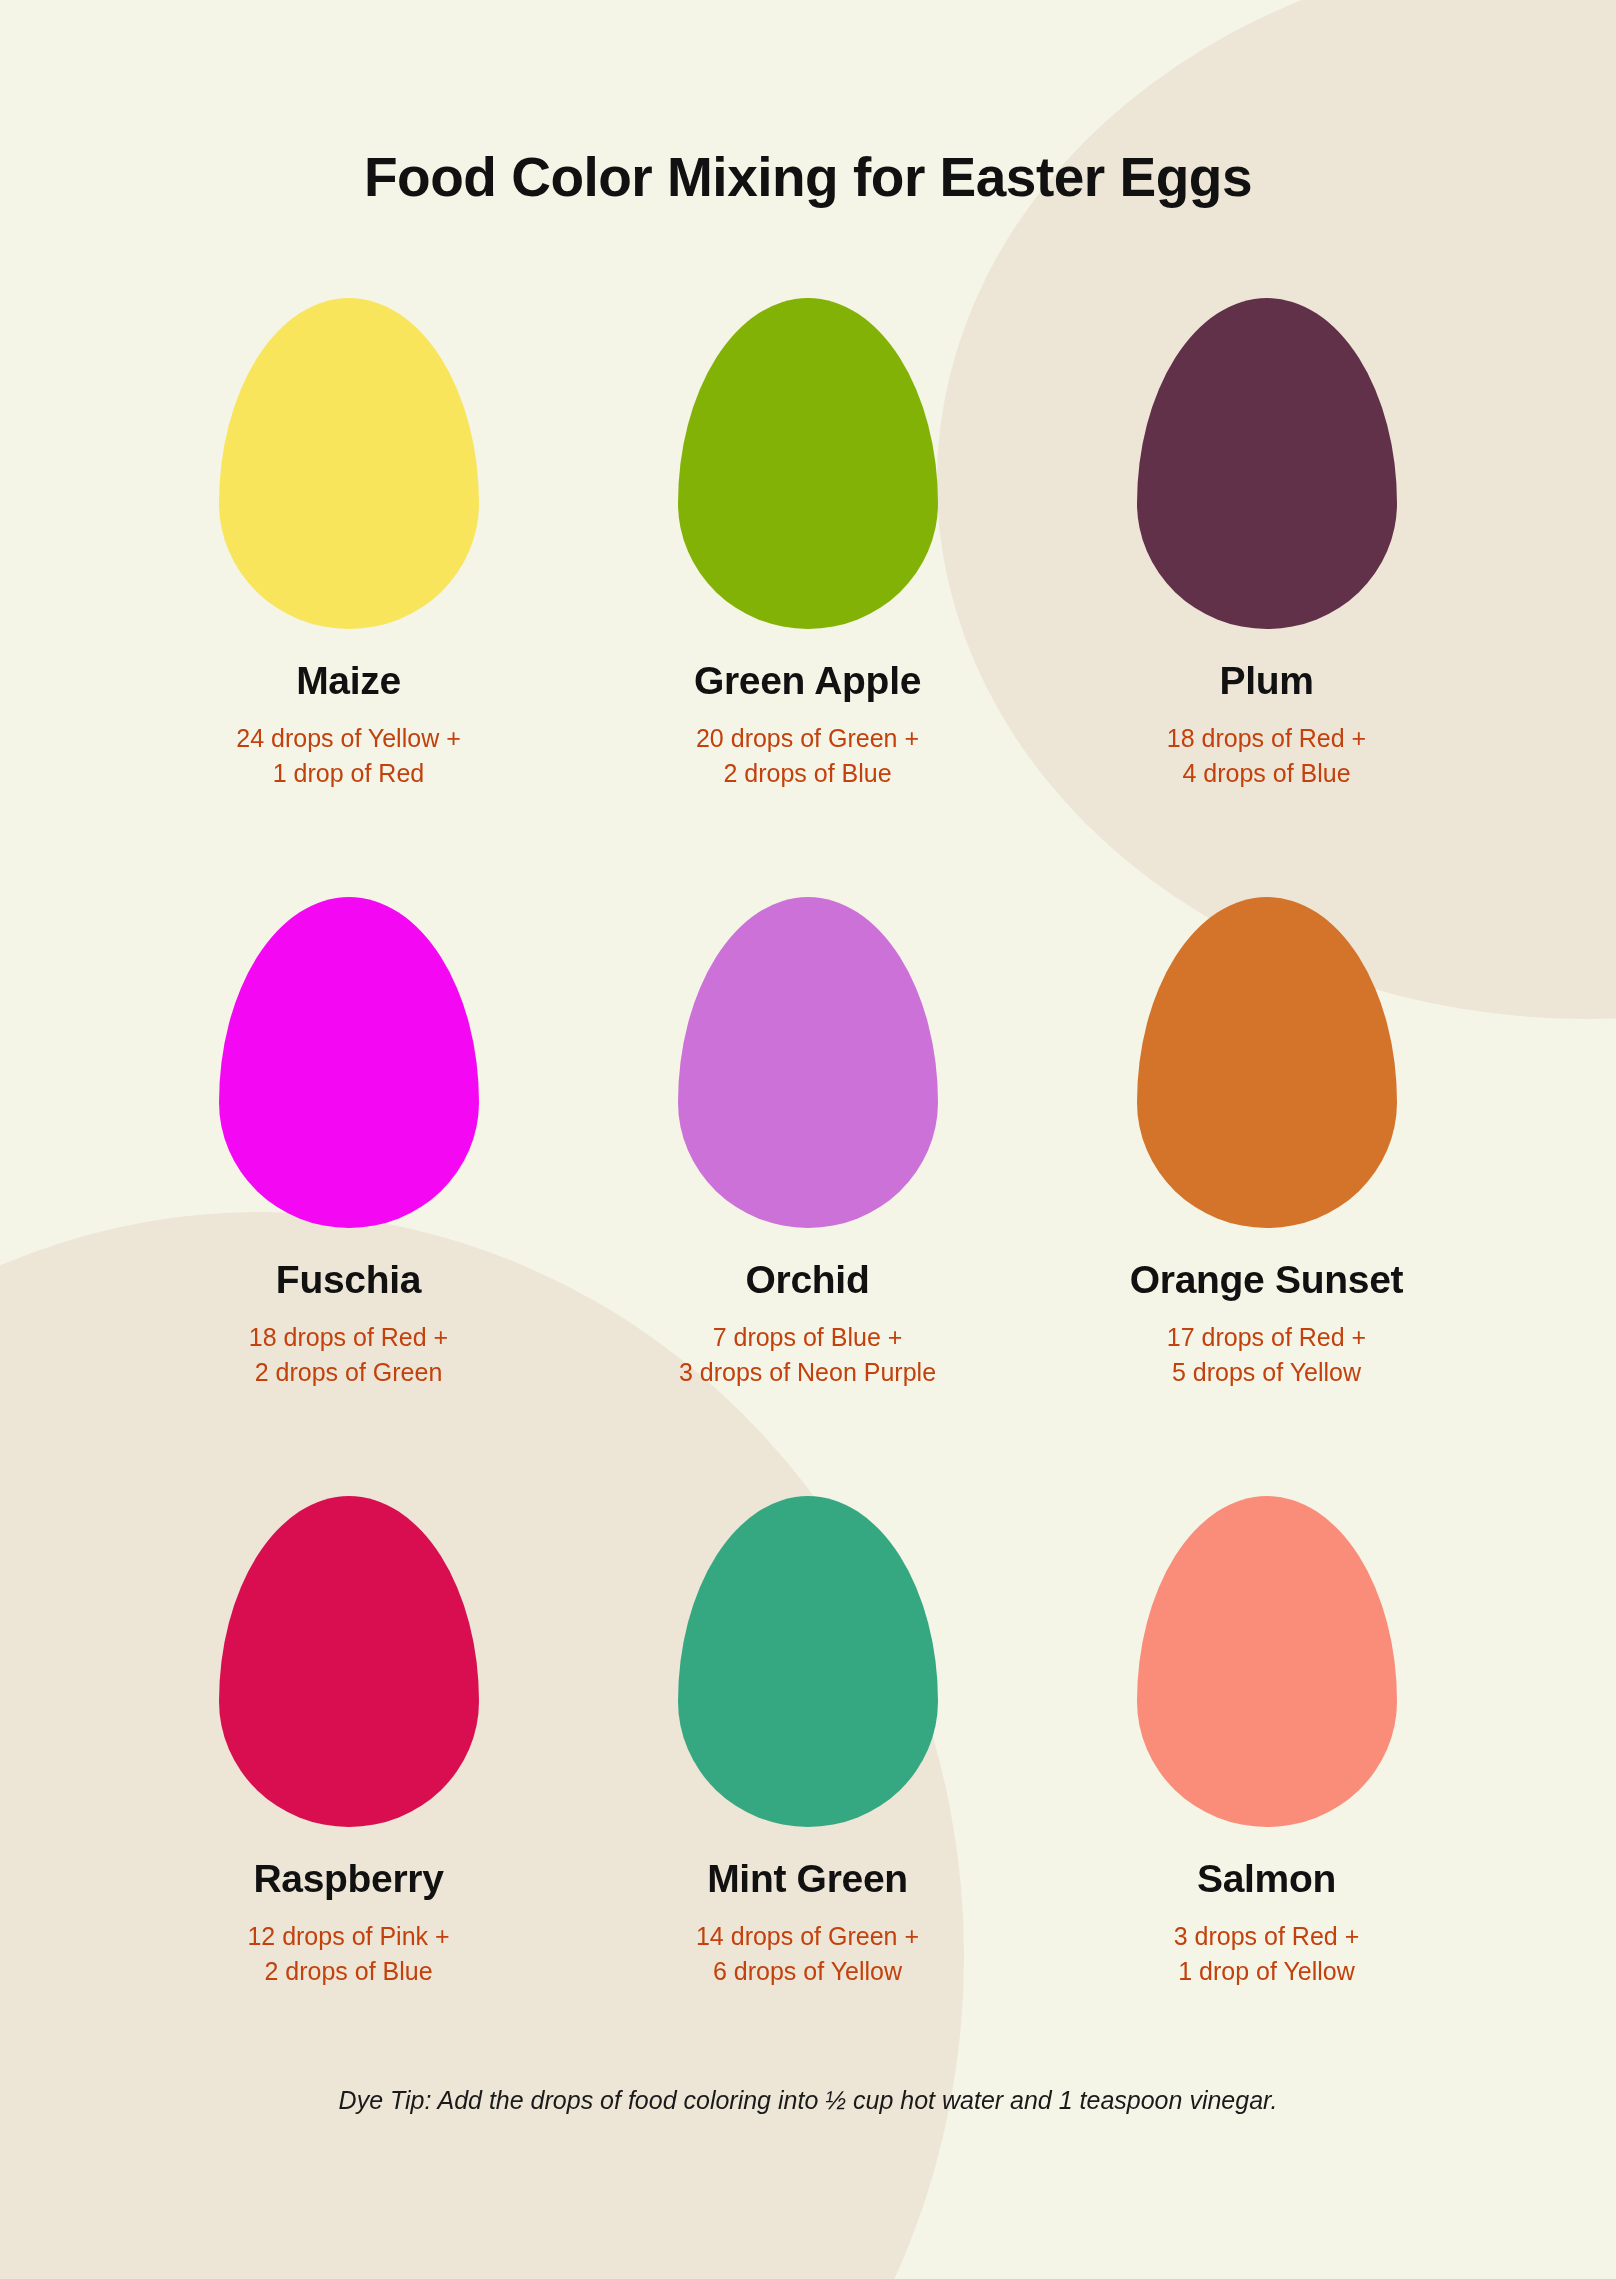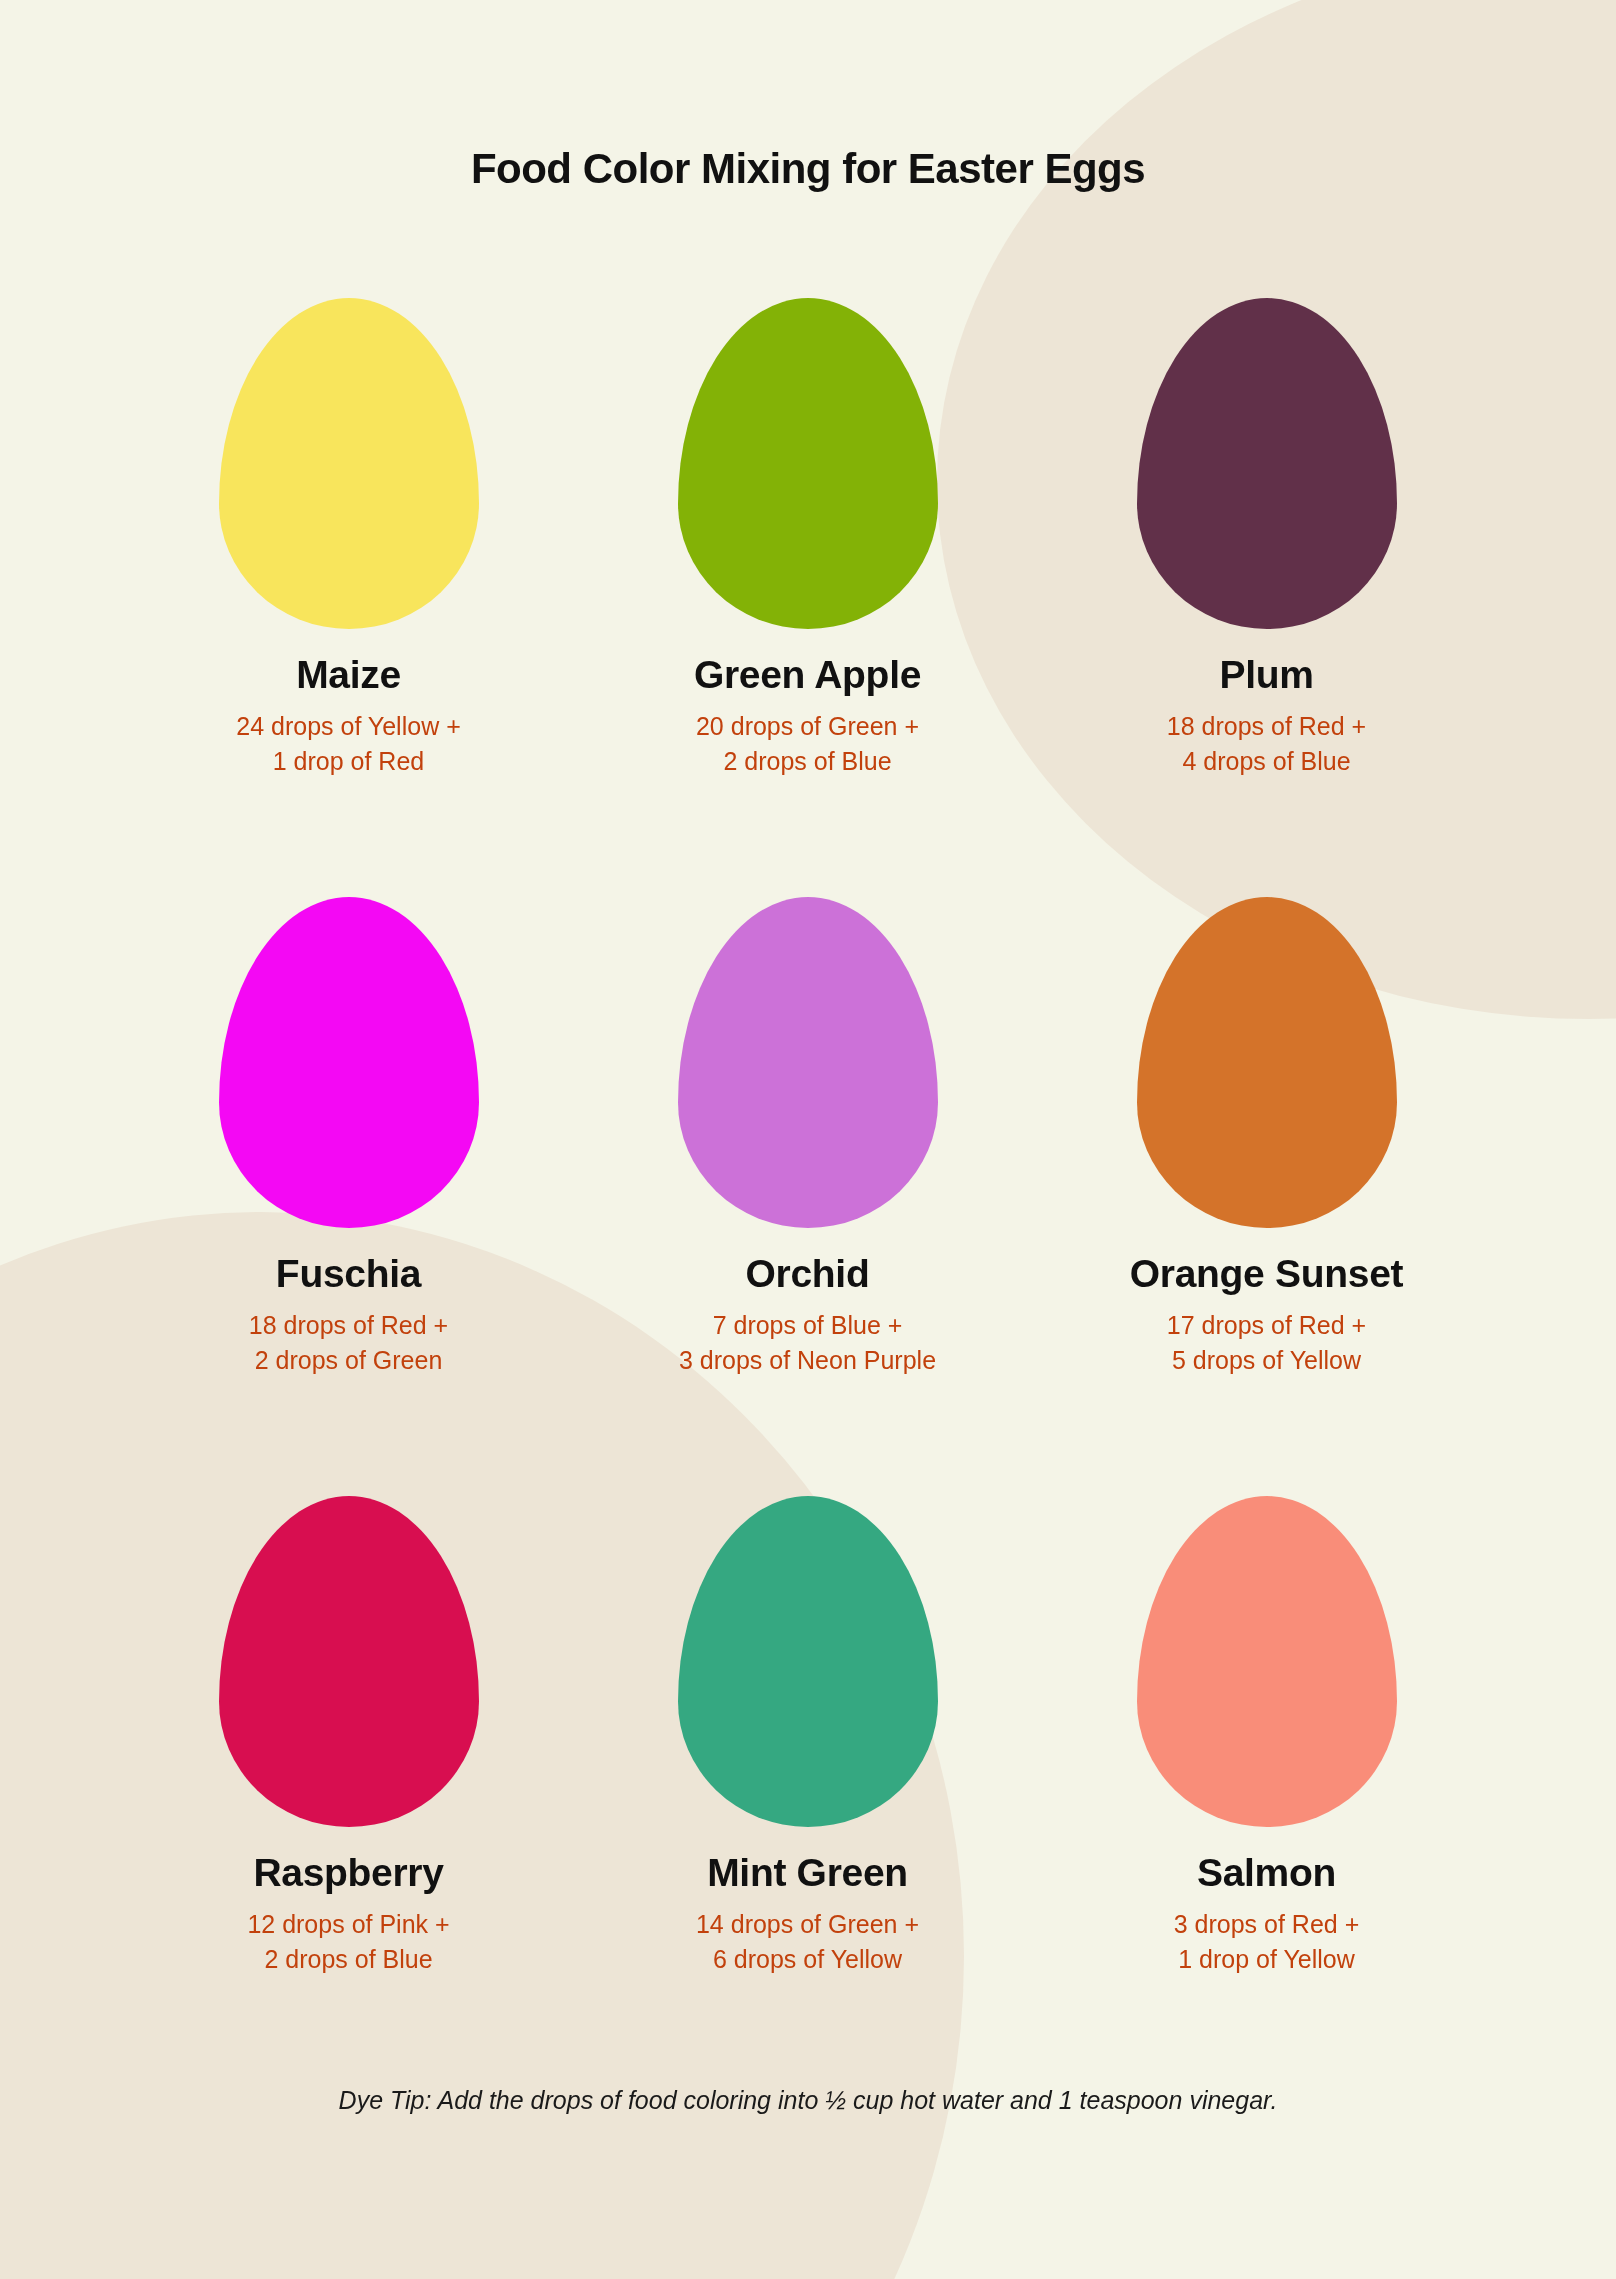--- a/index.html
+++ b/index.html
@@ -49,21 +49,21 @@
     width: 1616px;
     height: 2279px;
   }
 
   .poster-title {
     position: absolute;
     left: 0;
     top: 145px;
     width: 1616px;
     text-align: center;
-    font-size: 42px;
+    font-size: 55px;
     font-weight: bold;
     letter-spacing: -0.5px;
     color: #111111;
     font-family: "Liberation Sans", sans-serif;
   }
 
   .grid {
     position: absolute;
     left: 119px;
     top: 298px;
@@ -72,20 +72,21 @@
     grid-template-columns: repeat(3, 459px);
     grid-template-rows: 599px 599px 617px;
   }
 
   .egg-card {
     position: relative;
     width: 459px;
     display: flex;
     flex-direction: column;
     align-items: center;
+    gap: 6px;
   }
 
   .egg-shape {
     width: 260px;
     height: 331px;
     
     border-radius: 50% 50% 50% 50% / 62% 62% 38% 38%;
     background: #cccccc;
   }
 

